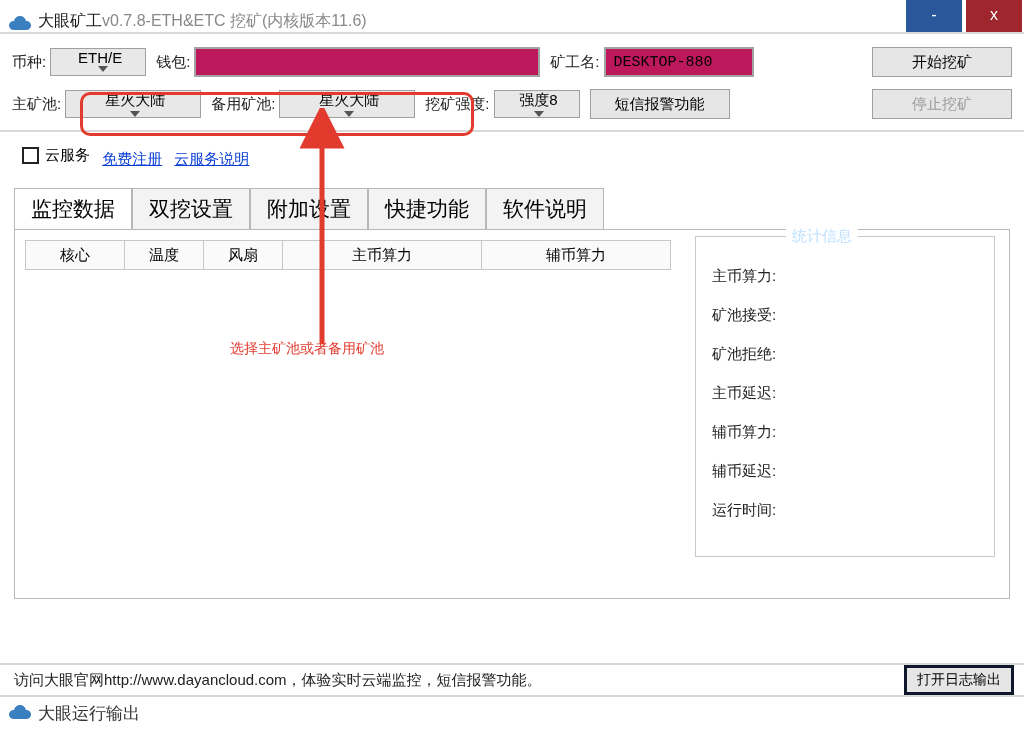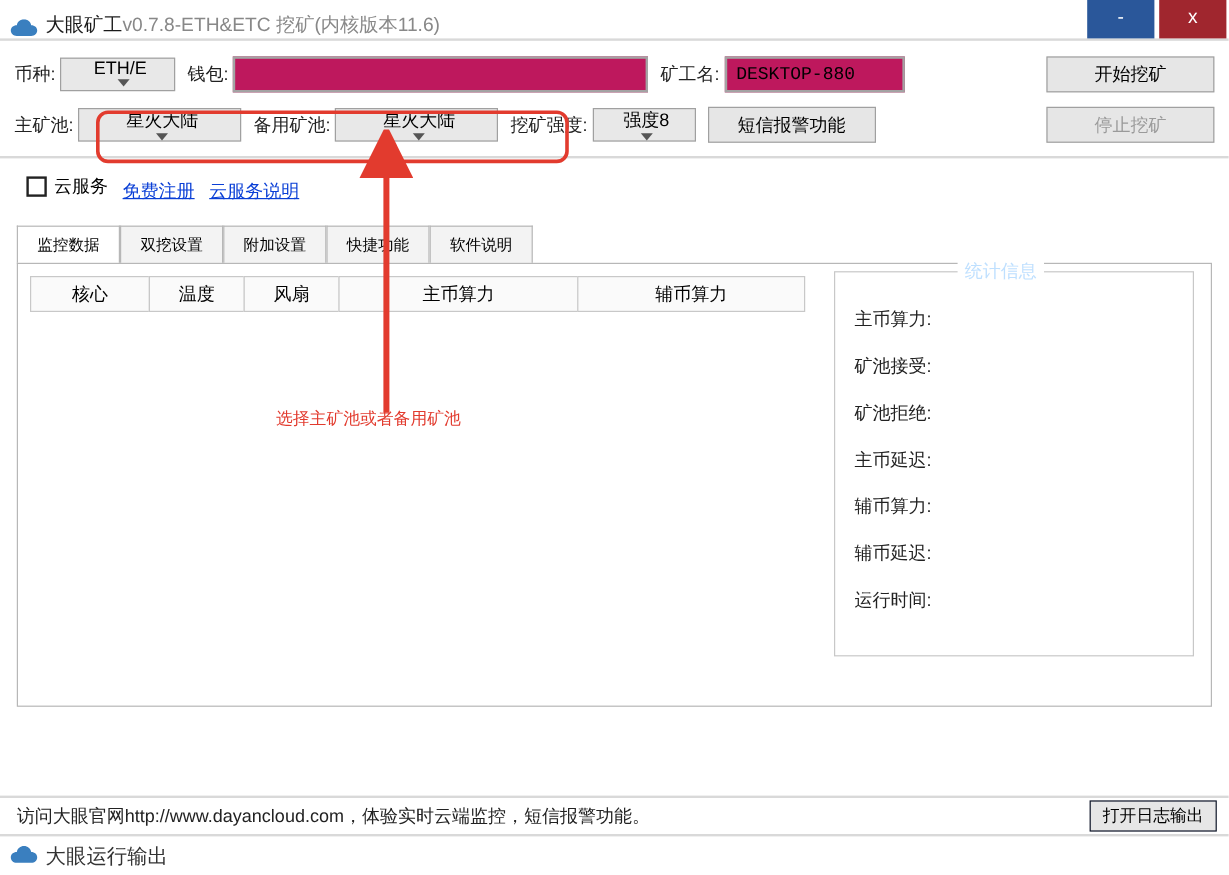--- a/index.html
+++ b/index.html
@@ -28,39 +28,39 @@
   
   .red-rect{border:3px solid #e23b2e;border-radius:10px;position:absolute;pointer-events:none;}
   
   .cloudrow{padding:14px 18px 8px 22px;}
   .chk{display:inline-flex;align-items:center;}
   .chk .box{width:17px;height:17px;border:2px solid #222;margin-right:6px;box-sizing:border-box;}
   .lnk{color:#0a3fd6;text-decoration:underline;margin-left:8px;}
   
   .tabhost{margin:10px 14px 0 14px;}
   .tabs{display:flex;}
-  .tab{border:1px solid #b7b7b7;border-bottom:none;background:#fff;padding:6px 16px;font-size:13px;margin-right:0;position:relative;top:1px;}
+  .tab{border:1px solid #b7b7b7;border-bottom:none;background:#fff;padding:6px 16px;font-size:21px;margin-right:0;position:relative;top:1px;}
   .tab.inactive{background:#f3f3f3;}
   .tab.active{background:#fff;border-bottom:1px solid #fff;}
   .tabbody{border:1px solid #b7b7b7;background:#fff;padding:10px 10px 10px 10px;min-height:370px;box-sizing:border-box;position:relative;}
   
   .tblhead{display:flex;height:30px;}
   .th{border:1px solid #c8c8c8;background:#fafafa;display:flex;align-items:center;justify-content:center;box-sizing:border-box;margin-left:-1px;}
   .th:first-child{margin-left:0;}
   
   .stats{position:absolute;right:14px;top:6px;width:300px;border:1px solid #c8c8c8;padding:20px 16px 16px 16px;box-sizing:border-box;}
-  .stats-title{position:absolute;top:-10px;left:102px;background:#fff;color:#bfe0ff;padding:0 6px;font-size:15px;}
+  .stats-title{position:absolute;top:-10px;left:90px;background:#fff;color:#bfe0ff;padding:0 6px;font-size:15px;}
   .stat-line{margin:10px 0 20px 0;color:#222;}
   
   .arrow-svg{position:absolute;pointer-events:none;}
   .anno-text{position:absolute;color:#e23b2e;font-size:14px;white-space:nowrap;}
   
   .footer{position:absolute;left:0;right:0;bottom:34px;height:32px;border-top:2px solid #d9d9d9;display:flex;align-items:center;padding:0 10px 0 14px;background:#fff;box-sizing:border-box;}
   .footer .ftxt{flex:1;white-space:nowrap;overflow:hidden;color:#222;}
-  .footer .fbtn{border:1px solid #0f172a;background:#e6e6e6;height:24px;padding:0 10px;display:flex;align-items:center;font-size:14px;}
+  .footer .fbtn{border:3px solid #0f172a;background:#e6e6e6;height:24px;padding:0 10px;display:flex;align-items:center;font-size:14px;}
   
   .titlebar2{position:absolute;left:0;right:0;bottom:0;height:34px;background:#fff;border-top:2px solid #d9d9d9;display:flex;align-items:center;padding-left:8px;box-sizing:border-box;}
   .caret{width:0;height:0;border-left:5px solid transparent;border-right:5px solid transparent;border-top:6px solid #555;display:inline-block;}
 </style>
 </head>
 <body>
 
 <div class="window">
 
   <div class="titlebar">

